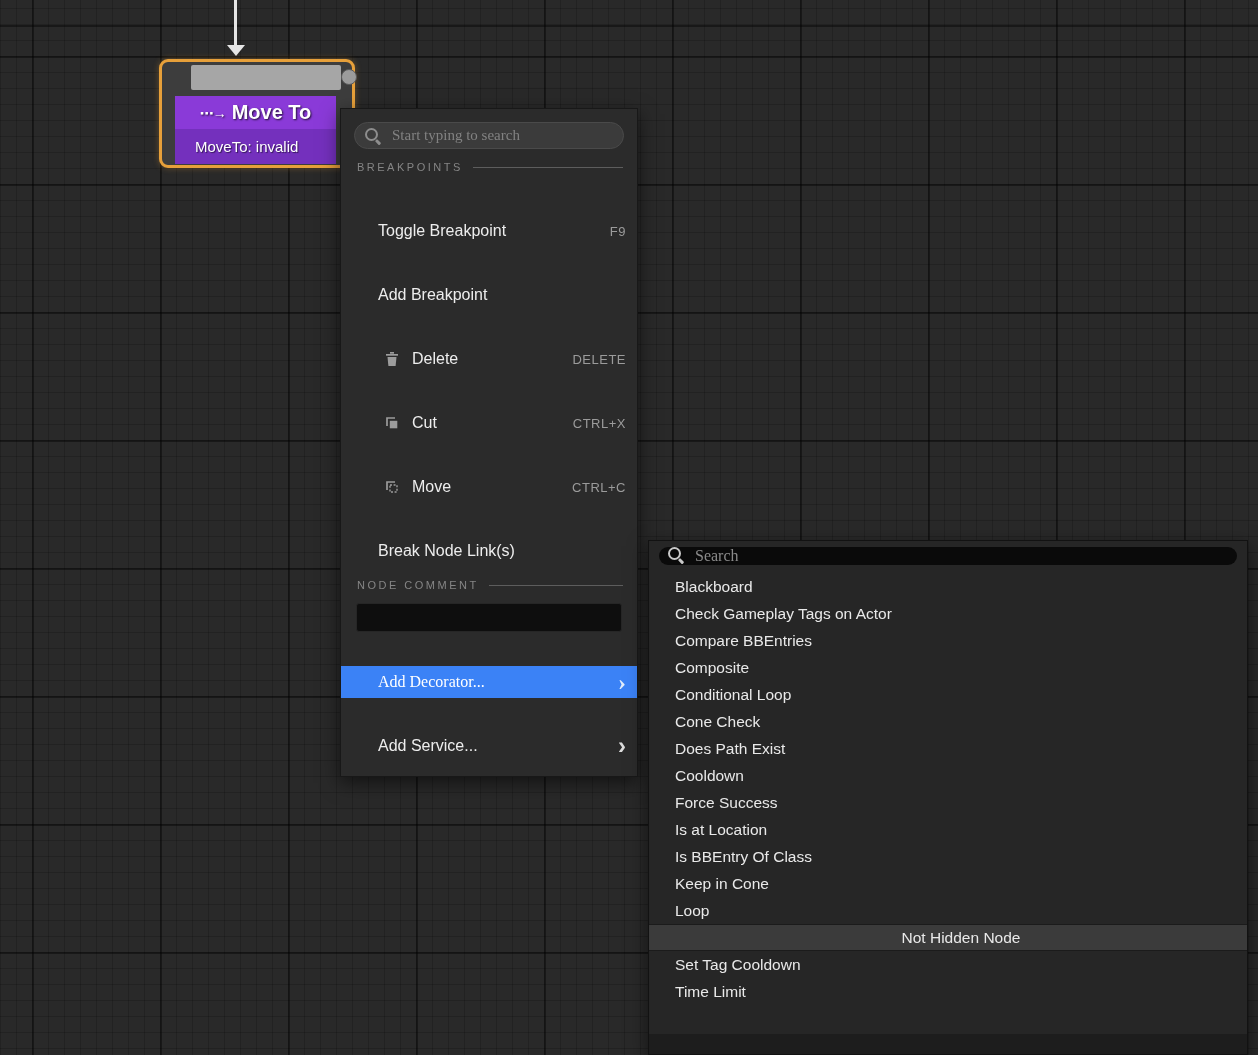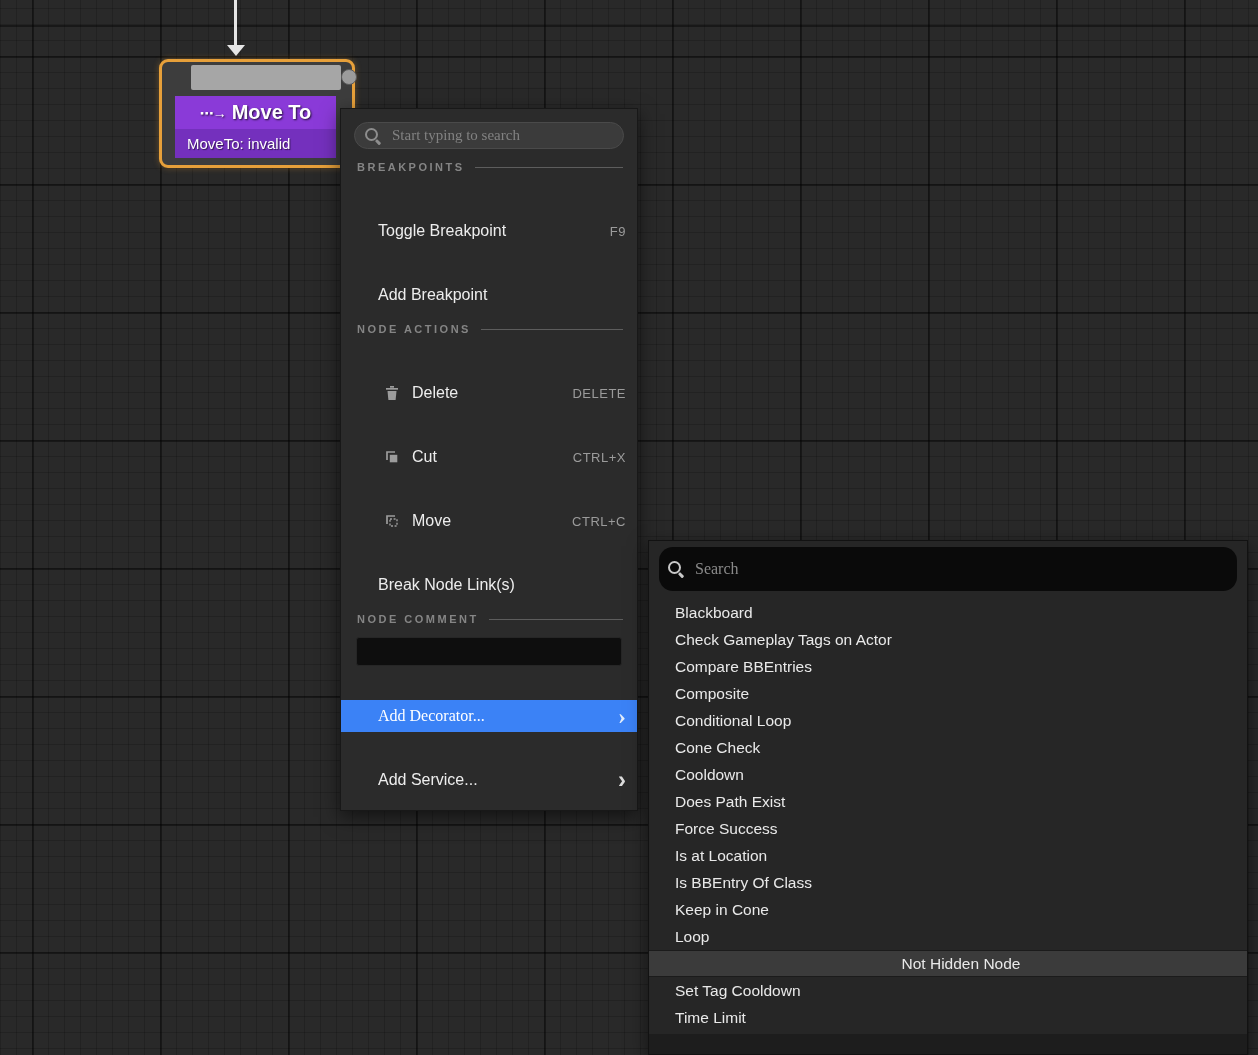--- a/index.html
+++ b/index.html
@@ -27,59 +27,59 @@
   .bt-node{position:absolute;left:159px;top:59px;width:196px;height:109px;z-index:10;
     background:#3d3d3d;border:3px solid #e7a03a;border-radius:9px;box-sizing:border-box;
     box-shadow:0 0 6px rgba(231,160,58,.35);}
   .node-tag{position:absolute;left:29px;top:3px;width:150px;height:25px;background:#a6a6a6;border-radius:2px;}
   .node-badge{position:absolute;right:-5px;top:7px;width:14px;height:14px;border-radius:50%;
     background:#9b9b9b;border:1px solid #595959;}
   .node-main{position:absolute;left:13px;top:34px;width:161px;}
   .node-title{height:33px;background:#8a3ad8;display:flex;align-items:center;justify-content:center;gap:6px;
     color:#fff;font-weight:bold;font-size:20px;text-shadow:1px 1px 2px rgba(0,0,0,.75);}
   .node-title .mt-icon{font-size:14px;font-weight:bold;letter-spacing:-1px;}
-  .node-sub{height:29px;background:#7430bd;color:#fff;font-size:15px;display:flex;align-items:center;
-    padding-left:12px;text-shadow:1px 1px 1px rgba(0,0,0,.55);}
+  .node-sub{height:35px;background:#7430bd;color:#fff;font-size:15px;display:flex;align-items:center;
+    padding-left:20px;text-shadow:1px 1px 1px rgba(0,0,0,.55);}
   
   .mag{position:relative;width:16px;height:16px;flex:none;}
   .mag::before{content:"";position:absolute;left:0;top:0;width:9px;height:9px;
     border:2.5px solid #8d8d8d;border-radius:50%;}
   .mag::after{content:"";position:absolute;left:11.5px;top:11px;width:6px;height:3px;background:#8d8d8d;
     transform:rotate(45deg);transform-origin:0 0;border-radius:1px;}
   .mag.light::before{border-color:#c9c9c9;}
   .mag.light::after{background:#c9c9c9;}
   
   .menu{position:absolute;left:340px;top:108px;width:298px;z-index:20;background:#2b2b2b;
     border:1px solid #181818;box-sizing:border-box;padding:13px 0 14px;
     box-shadow:0 6px 18px rgba(0,0,0,.55);}
   .menu-search{margin:0 13px;height:27px;background:#3b3b3b;border:1px solid #4a4a4a;border-radius:14px;
     display:flex;align-items:center;gap:9px;padding:0 10px;box-sizing:border-box;}
   .menu-search input,.sub-search input{flex:1;min-width:0;background:transparent;border:none;outline:none;
     color:#86efac;font-size:15px;font-family:Liberation Serif, serif;}
   .menu-search input::placeholder{color:#828282;}
   .menu-header{height:32px;display:flex;align-items:center;gap:10px;padding:0 14px 0 16px;margin-top:2px;}
-  .menu-header .hdr{color:#858585;font-size:11px;font-weight:bold;letter-spacing:2.5px;}
+  .menu-header .hdr{color:#858585;font-size:11px;font-weight:normal;letter-spacing:2.5px;}
   .menu-header .line{flex:1;height:1px;background:#5d5d5d;}
   .menu-item{height:32px;display:flex;align-items:center;padding:0 11px 0 37px;
     font-size:16px;color:#ededed;cursor:default;margin-top:32px;}
   .menu-item .mi-icon{width:16px;height:16px;margin-left:6px;margin-right:12px;flex:none;}
   .menu-item.has-icon{padding-left:37px;}
   .menu-item .shortcut{margin-left:auto;color:#9b9b9b;font-size:13px;letter-spacing:.5px;}
   .menu-item.highlight{background:#3b82f6;color:#fff;font-family:Liberation Serif, serif;}
   .chev{margin-left:auto;font-size:24px;line-height:26px;color:#e3eefb;font-weight:bold;}
   .menu-item:not(.highlight) .chev{color:#dcdcdc;}
   .comment-row{height:33px;padding:0 15px;display:flex;align-items:center;}
   .comment-row input{flex:1;height:27px;background:#0e0e0e;border:1px solid #262626;border-radius:3px;
     color:#ddd;padding:0 8px;font-family:inherit;font-size:14px;outline:none;}
   
   .submenu{position:absolute;left:648px;top:540px;width:600px;height:515px;z-index:30;background:#262626;
     border:1px solid #121212;box-sizing:border-box;display:flex;flex-direction:column;
     box-shadow:0 6px 18px rgba(0,0,0,.55);}
-  .sub-search{margin:6px 10px 5px;height:44px;background:#0a0a0a;border-radius:14px;
-    display:flex;align-items:center;gap:9px;padding:0 9px;box-sizing:border-box;flex:none;}
+  .sub-search{margin:6px 10px 5px;height:18px;background:#0a0a0a;border-radius:14px;
+    display:flex;gap:9px;padding:0 9px;box-sizing:border-box;flex:none;}
   .sub-search input::placeholder{color:#8a8a8a;}
   .sub-search input{font-size:16px;}
   .sub-list{flex:1;overflow:hidden;padding-top:3px;}
   .sub-item{height:27px;line-height:27px;padding-left:26px;font-size:15.5px;color:#e9e9e9;cursor:default;
     white-space:nowrap;}
   .sub-item.sel{background:#3b3b3b;box-shadow:inset 0 1px 0 #1b1b1b, inset 0 -1px 0 #1b1b1b;text-align:center;}
   .sub-footer{height:20px;background:#1d1d1d;flex:none;}
 </style>
 </head>
 <body>
@@ -112,24 +112,20 @@
     <span class="line"></span>
   </div>
   <div class="menu-item">
     <span>Toggle Breakpoint</span>
     <span class="shortcut">F9</span>
   </div>
   <div class="menu-item">
     <span>Add Breakpoint</span>
   </div>
 
-  <div class="menu-header">
-    <span class="hdr">NODE ACTIONS</span>
-    <span class="line"></span>
-  </div>
   <div class="menu-item has-icon">
     <svg class="mi-icon" viewBox="0 0 16 16">
       <rect x="2" y="3" width="12" height="1.7" fill="#9c9c9c"></rect>
       <rect x="6" y="1" width="4" height="1.7" fill="#9c9c9c"></rect>
       <path d="M3.5 6h9l-.9 9H4.4z" fill="#9c9c9c"></path>
     </svg>
     <span>Delete</span>
     <span class="shortcut">DELETE</span>
   </div>
   <div class="menu-item has-icon">
@@ -175,22 +171,22 @@
     <span class="mag light"></span>
     <input type="text" placeholder="Search" style="">
   </div>
   <div class="sub-list">
     <div class="sub-item">Blackboard</div>
     <div class="sub-item">Check Gameplay Tags on Actor</div>
     <div class="sub-item">Compare BBEntries</div>
     <div class="sub-item">Composite</div>
     <div class="sub-item">Conditional Loop</div>
     <div class="sub-item">Cone Check</div>
+    <div class="sub-item">Does Path Exist</div>
     <div class="sub-item">Cooldown</div>
-    <div class="sub-item">Does Path Exist</div>
     <div class="sub-item">Force Success</div>
     <div class="sub-item">Is at Location</div>
     <div class="sub-item">Is BBEntry Of Class</div>
     <div class="sub-item">Keep in Cone</div>
     <div class="sub-item">Loop</div>
     <div class="sub-item sel">Not Hidden Node</div>
     <div class="sub-item">Set Tag Cooldown</div>
     <div class="sub-item">Time Limit</div>
   </div>
   <div class="sub-footer"></div>

